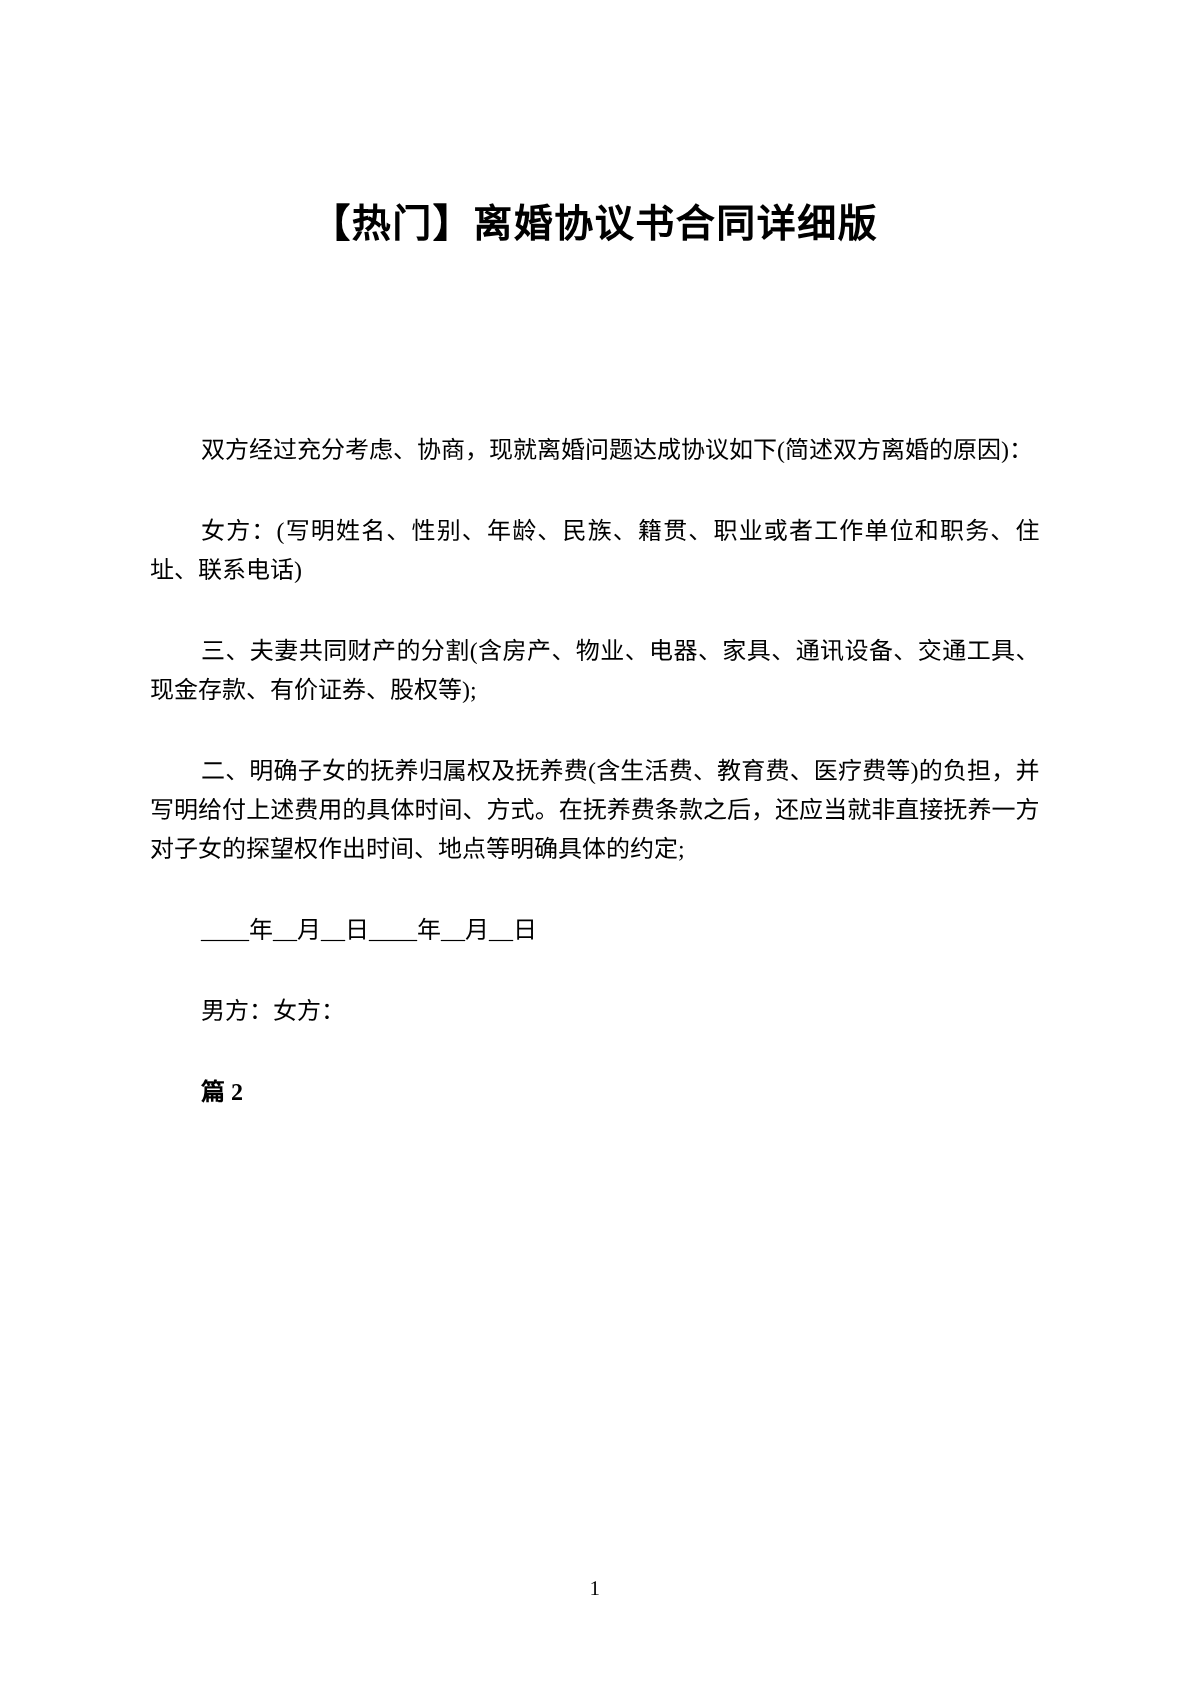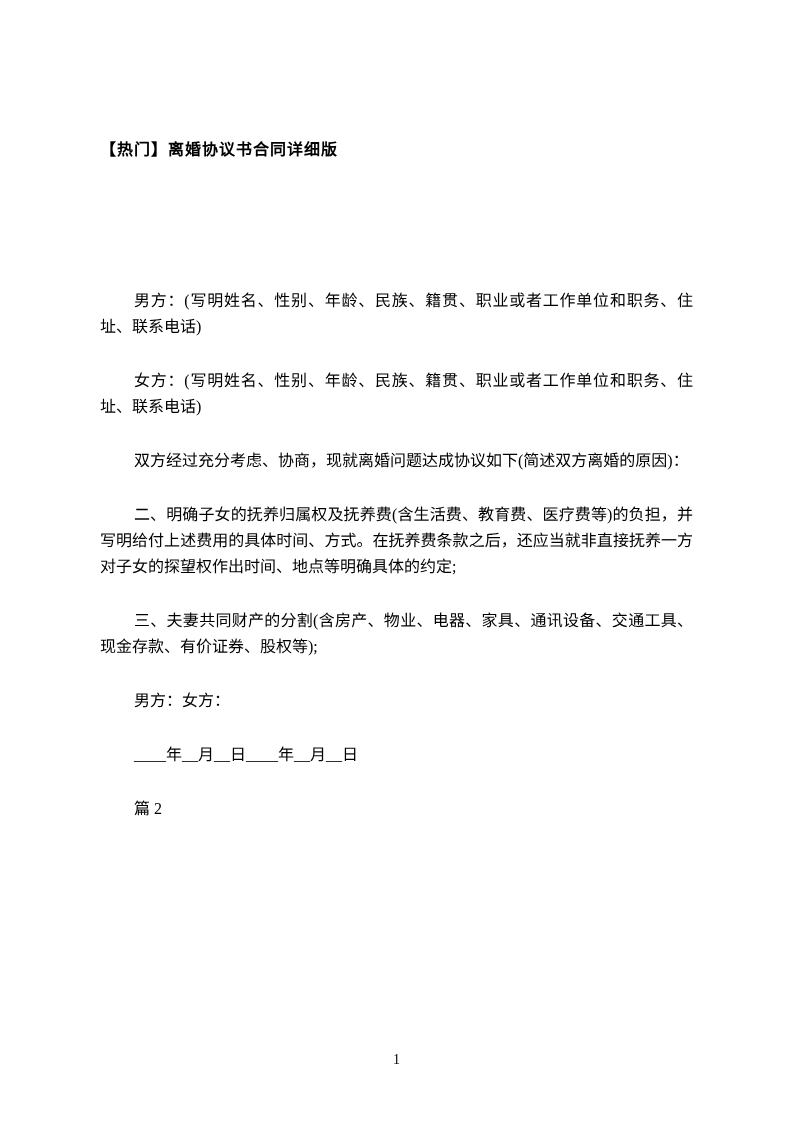--- a/index.html
+++ b/index.html
@@ -14,70 +14,70 @@
     margin: 0 auto;
     background: #ffffff;
     color: #000000;
     font-family: "Liberation Serif", "DejaVu Sans", serif;
     box-sizing: border-box;
     padding: 134px 100px 0 100px;
     overflow: hidden;
   }
   .doc-title {
     margin: 0 0 122px 0;
-    font-size: 16px;
+    font-size: 26px;
     line-height: 32px;
     font-weight: bold;
-    text-align: left;
+    text-align: center;
     letter-spacing: 1px;
   }
   .para {
     margin: 0 0 28px 0;
     font-size: 16px;
     line-height: 26px;
     text-align: justify;
     text-justify: inter-character;
     text-indent: 34px;
     word-break: break-all;
   }
   .para:last-of-type {
     margin-bottom: 12px;
+    font-weight: bold;
   }
   .page-number {
     position: absolute;
     left: 0;
     right: 0;
     top: 1050px;
     text-align: center;
     font-size: 14px;
     line-height: 20px;
   }
 </style>
 </head>
 <body>
 
 <div class="page">
 
   <h1 class="doc-title">【热门】离婚协议书合同详细版</h1>
 
   <main>
-    <p class="para">男方：(写明姓名、性别、年龄、民族、籍贯、职业或者工作单位和职务、住址、联系电话)</p>
+
+    <p class="para">双方经过充分考虑、协商，现就离婚问题达成协议如下(简述双方离婚的原因)：</p>
 
     <p class="para">女方：(写明姓名、性别、年龄、民族、籍贯、职业或者工作单位和职务、住址、联系电话)</p>
 
-    <p class="para">双方经过充分考虑、协商，现就离婚问题达成协议如下(简述双方离婚的原因)：</p>
 
+    <p class="para">三、夫妻共同财产的分割(含房产、物业、电器、家具、通讯设备、交通工具、现金存款、有价证券、股权等);</p>
 
     <p class="para">二、明确子女的抚养归属权及抚养费(含生活费、教育费、医疗费等)的负担，并写明给付上述费用的具体时间、方式。在抚养费条款之后，还应当就非直接抚养一方对子女的探望权作出时间、地点等明确具体的约定;</p>
 
-    <p class="para">三、夫妻共同财产的分割(含房产、物业、电器、家具、通讯设备、交通工具、现金存款、有价证券、股权等);</p>
 
+    <p class="para">____年__月__日____年__月__日</p>
 
     <p class="para">男方：女方：</p>
-
-    <p class="para">____年__月__日____年__月__日</p>
 
     <p class="para">篇 2</p>
   </main>
 
   <div class="page-number">1</div>
 
 </div>
 
 </body></html>

